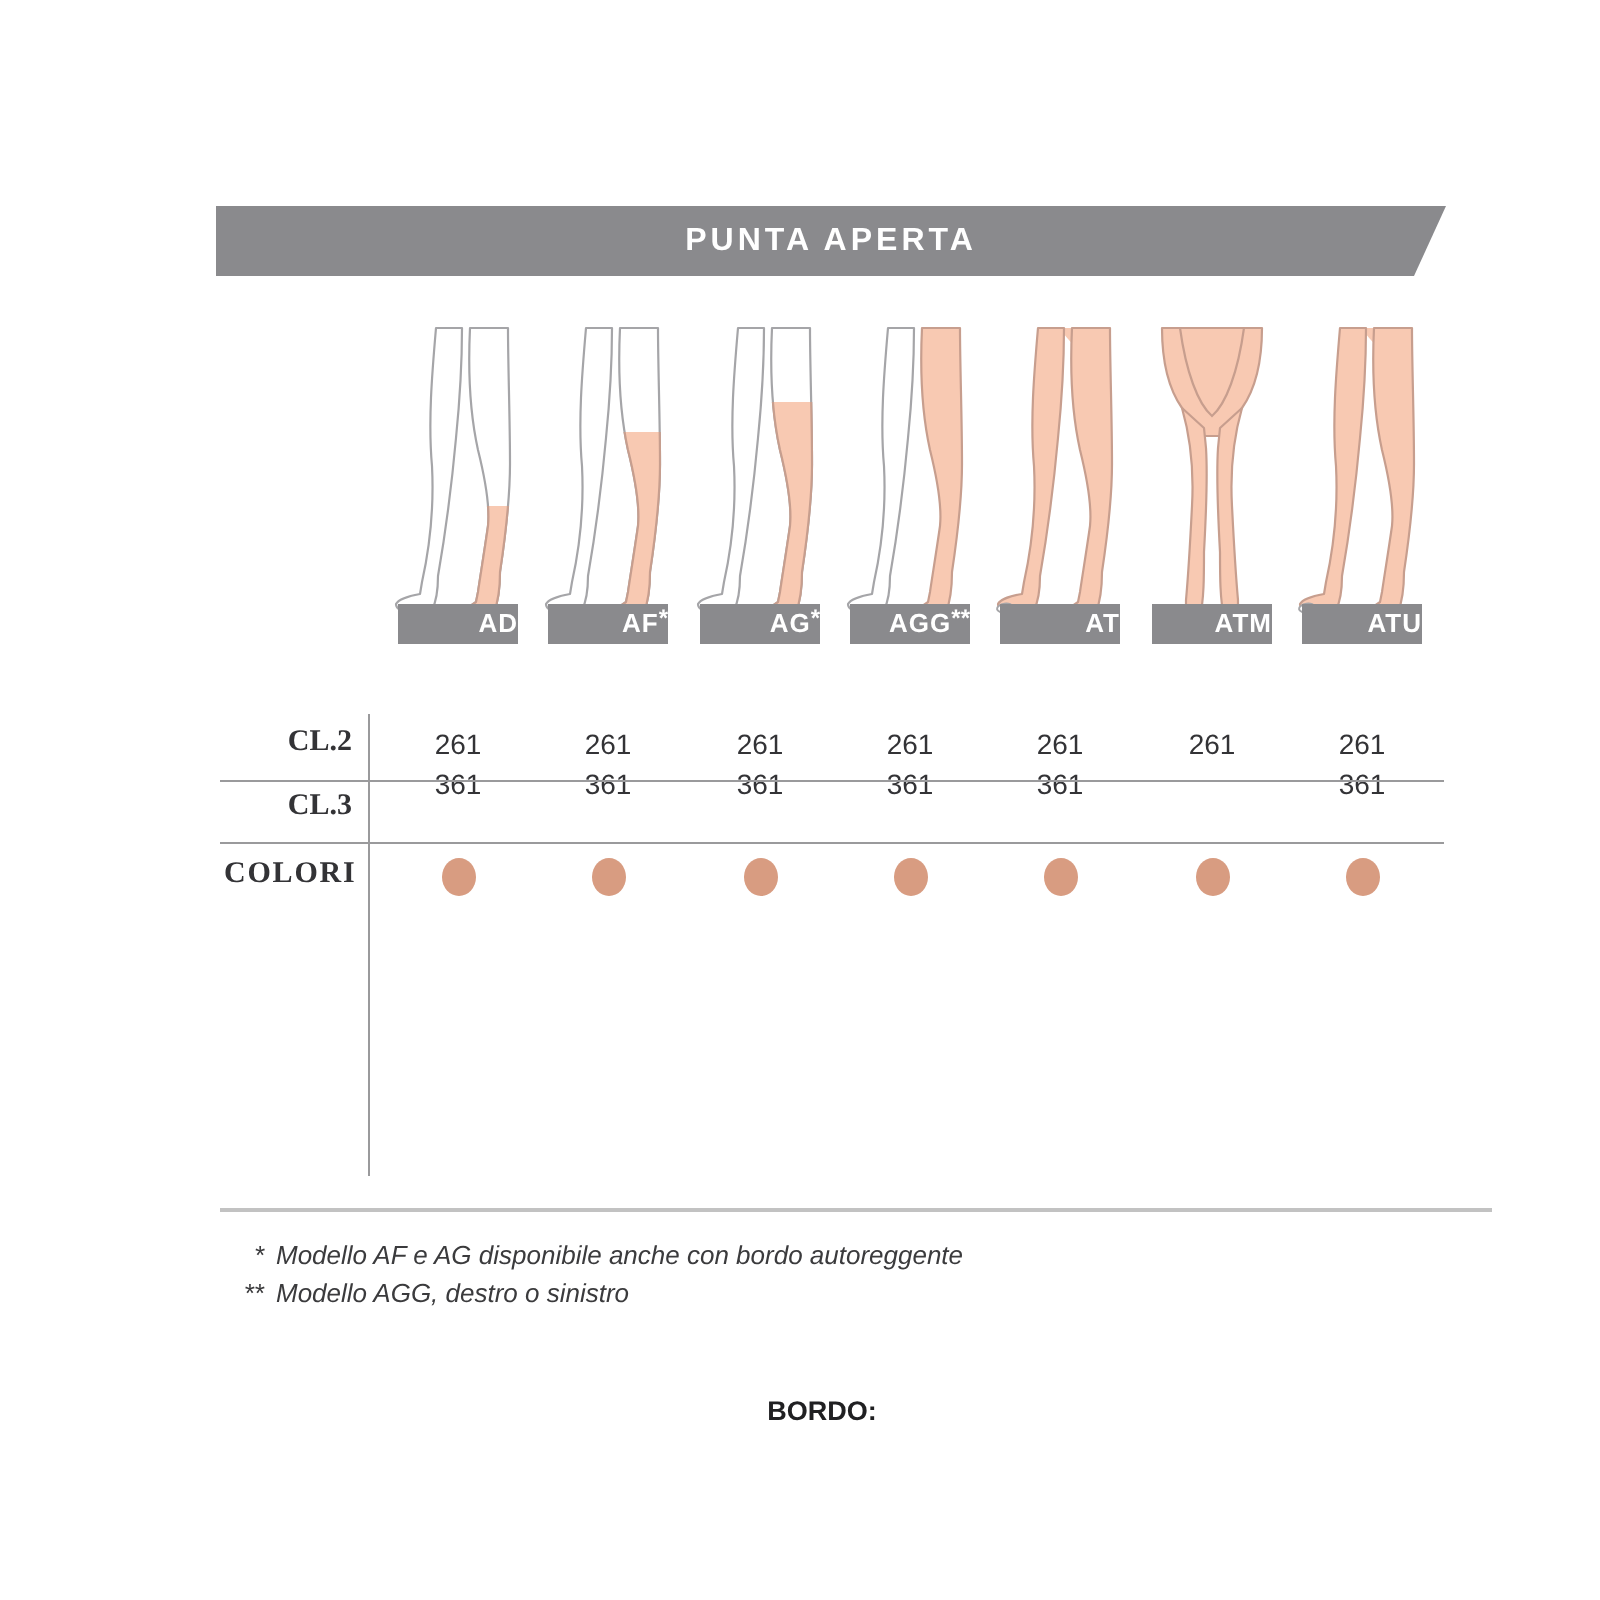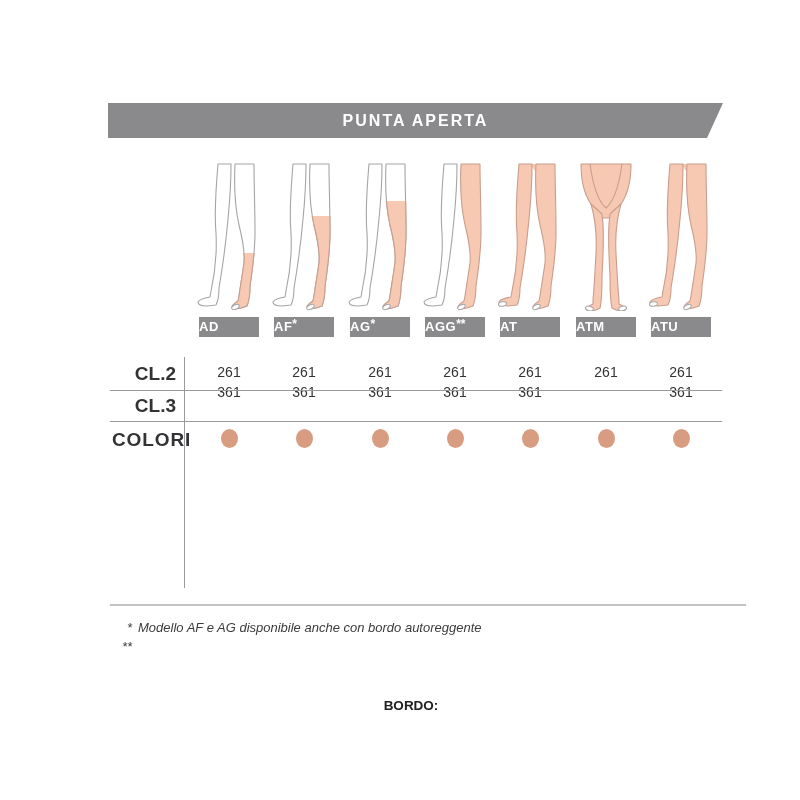--- a/index.html
+++ b/index.html
@@ -19,30 +19,30 @@
 
   
   .fig{position:absolute;top:161px;width:76px;height:150px;left:calc(var(--cx) - 38px);}
   .leg-w{fill:#ffffff;stroke:var(--leg-line,#a5a5a8);stroke-width:1.1;stroke-linejoin:round;}
   .leg-c{fill:var(--stocking-fill,#f8c9b2);stroke:var(--stocking-line,#c79e8e);stroke-width:1.1;stroke-linejoin:round;}
   .fill-nl{fill:var(--stocking-fill,#f8c9b2);stroke:none;}
   .seam{fill:none;stroke:var(--stocking-line,#c79e8e);stroke-width:1.1;}
   .toe{fill:#ffffff;stroke:var(--leg-line,#a5a5a8);stroke-width:1;}
 
   
-  .badge{position:absolute;top:317px;width:60px;height:20px;left:calc(var(--cx) - 30px);
+  .badge{position:absolute;top:302px;width:60px;height:20px;left:calc(var(--cx) - 30px);
          background:var(--badge,#8a8a8d);color:#fff;font-weight:bold;font-size:13px;
-         line-height:20px;text-align:left;letter-spacing:.5px;}
+         line-height:20px;text-align:right;letter-spacing:.5px;}
   .badge .sup{position:relative;top:-3px;font-size:12px;letter-spacing:0;}
 
   
   .num{position:absolute;width:76px;left:calc(var(--cx) - 38px);text-align:center;
        font-size:14px;font-weight:normal;color:var(--text,#333336);}
   .r-cl2{top:364px}.r-cl3{top:384px}
-  .rowlab{position:absolute;font-weight:bold;font-size:19px;color:var(--text,#333336);}
+  .rowlab{position:absolute;font-weight:bold;font-size:15px;color:var(--text,#333336);font-family:Liberation Serif, serif;}
   .lab-cl2{left:110px;width:66px;text-align:right;top:363px;}
   .lab-cl3{left:110px;width:66px;text-align:right;top:395px;}
   .lab-colori{left:112px;top:429px;letter-spacing:.9px;}
   .dot{position:absolute;top:429px;width:17px;height:19px;border-radius:50%;
        left:calc(var(--cx) - 8.5px);background:var(--dot,#d89c81);}
   .hline{position:absolute;left:110px;width:612px;height:1px;background:var(--table-line,#9a9a9c);}
   .h1{top:390px}.h2{top:421px}
   .vline{position:absolute;left:184px;top:357px;width:1px;height:231px;background:var(--table-line,#9a9a9c);}
   .sep{position:absolute;left:110px;top:604px;width:636px;height:2px;background:var(--separator,#c2c2c2);}
 
@@ -169,17 +169,18 @@
   <div class="hline h2"></div>
   <div class="vline"></div>
   <div class="sep"></div>
 
   <div class="fn fn1">
     <span class="m">*</span>
     <span>Modello AF e AG disponibile anche con bordo autoreggente</span>
   </div>
   <div class="fn fn2">
     <span class="m">**</span>
+    <span>Modello AGG, destro o sinistro</span>
   </div>
 
   <div class="bordo-l">BORDO:</div>
 
 </div>
 
 </body></html>

